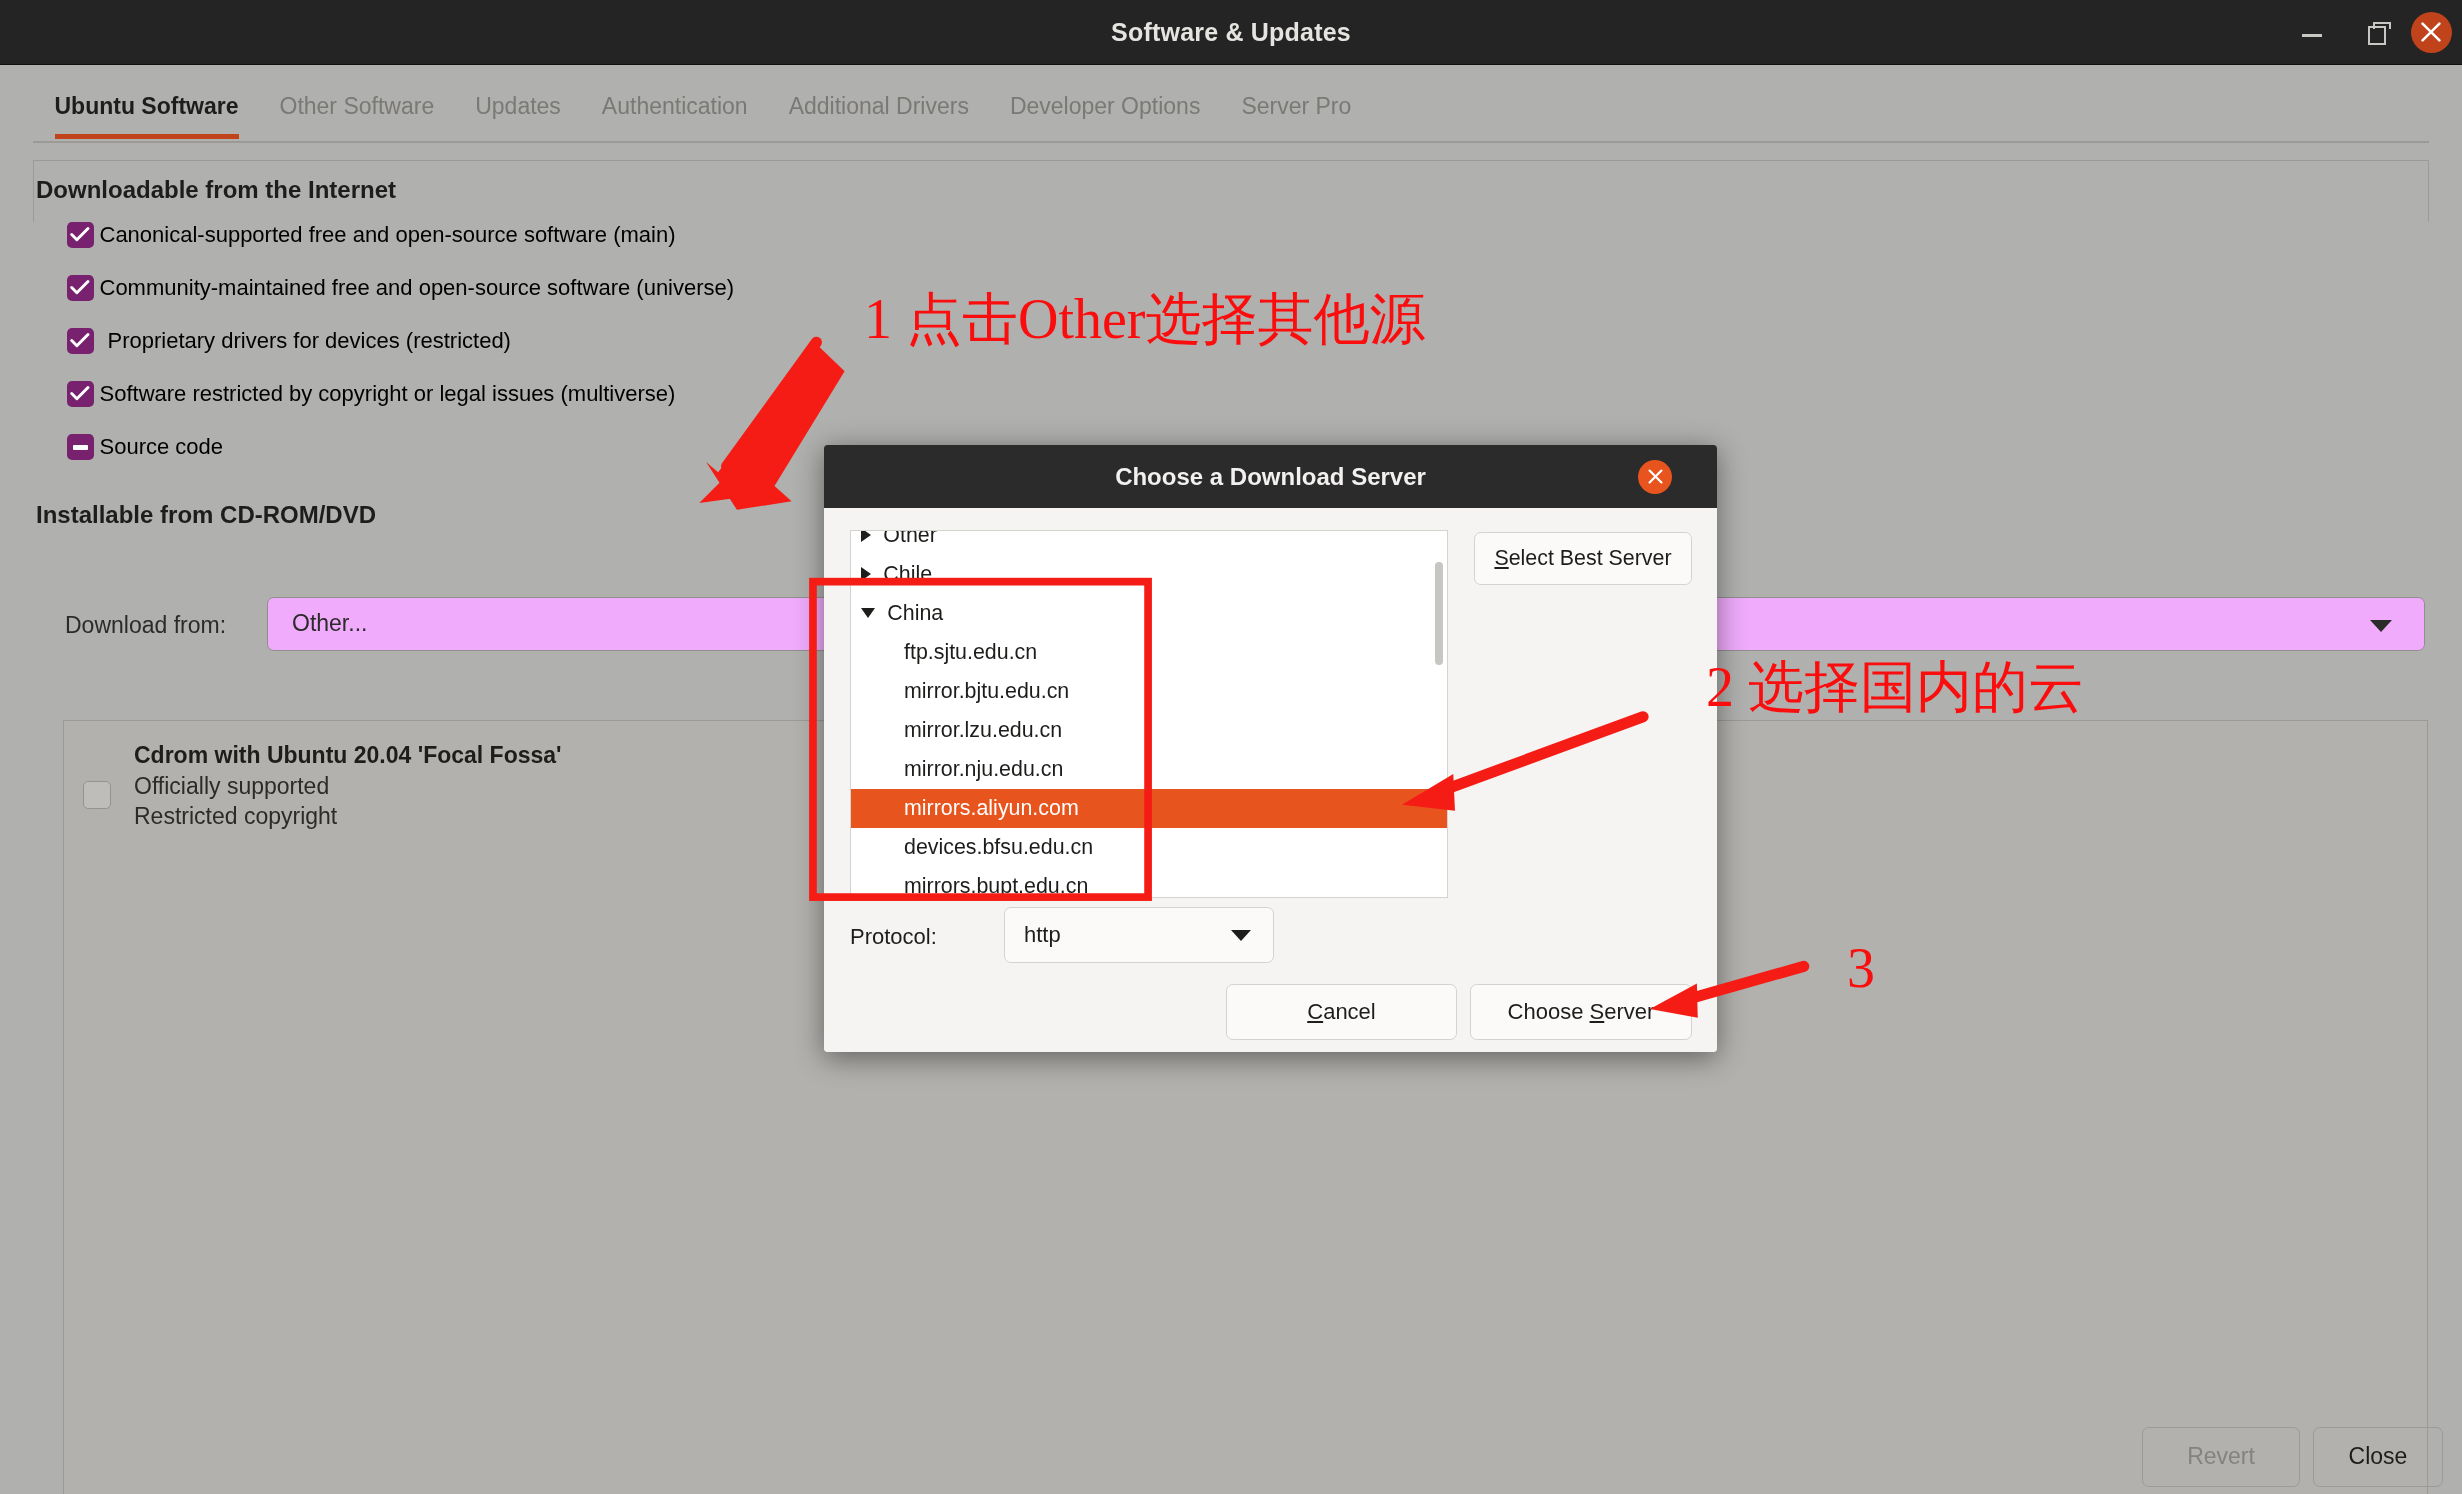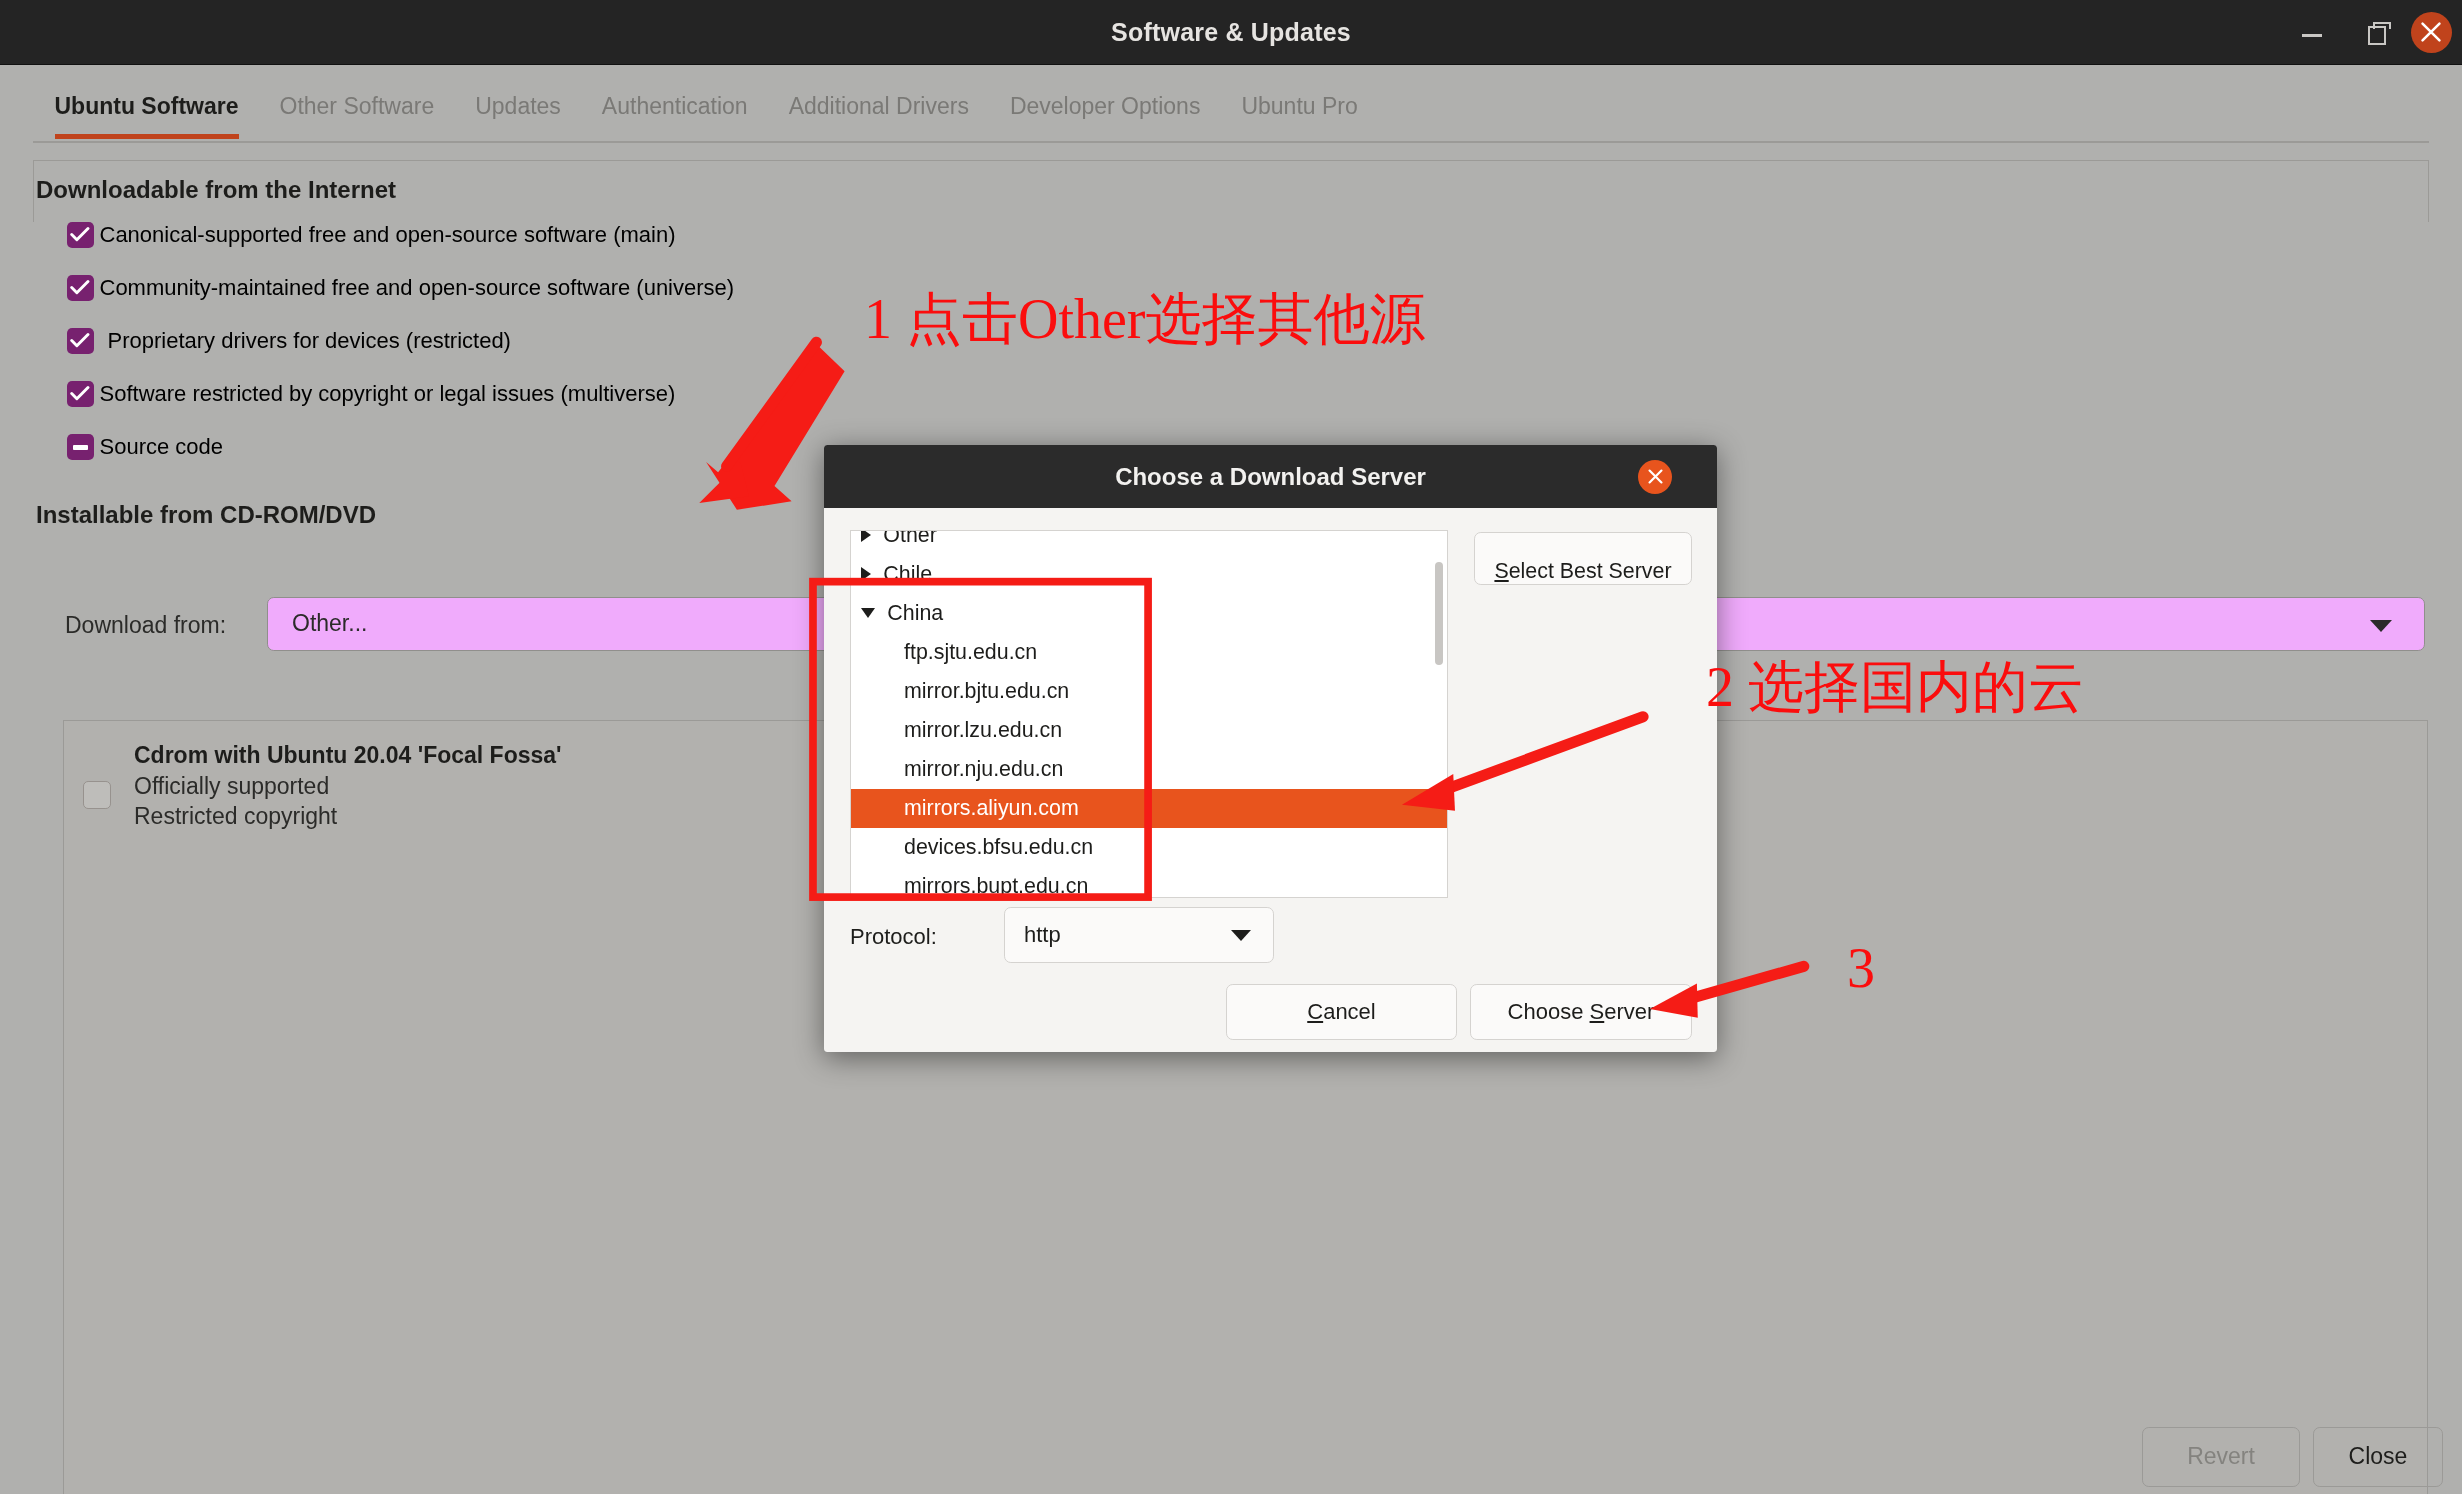--- a/index.html
+++ b/index.html
@@ -196,21 +196,21 @@
     border-top: 10.3px solid #1d1d1b;
   }
   .srv-scrollbar {
     position: absolute; right: 4.3px; top: 31px; width: 7.7px; height: 103px;
     background: #c8c6c3; border-radius: 4.3px;
   }
 
   .best-btn {
     position: absolute; left: 650px; top: 87px; width: 218px; height: 53px;
     background: #fbfaf9; border: 1.7px solid #d5d3d0; border-radius: 6.8px;
-    display: flex; align-items: flex-end; justify-content: center;
+    display: flex; align-items: center; justify-content: center;
     font-size: 21.4px; color: #1d1d1b; cursor: pointer;
   }
   .u { text-decoration: underline; }
 
   .proto-label {
     position: absolute; left: 26px; top: 479px; font-size: 22px; color: #1d1d1b;
   }
   .proto-combo {
     position: absolute; left: 180px; top: 462px; width: 270px; height: 56px;
     background: #fbfaf9; border: 1.7px solid #d5d3d0; border-radius: 6.8px;
@@ -262,21 +262,21 @@
 
   <div class="tabs-wrap">
     <div class="tabbar"></div>
     <div class="tabstrip" id="tabstrip">
         <div class="tab active">Ubuntu Software</div>
         <div class="tab">Other Software</div>
         <div class="tab">Updates</div>
         <div class="tab">Authentication</div>
         <div class="tab">Additional Drivers</div>
         <div class="tab">Developer Options</div>
-        <div class="tab">Ubuntu Pro</div>
+        <div class="tab">Server Pro</div>
       </div>
   </div>
   <div class="tabs-underline"></div>
 
   <div class="pane">
     <div class="section-title" id="dl-title">Downloadable from the Internet</div>
 
     <div id="checkbox-list">
         <div class="cbrow" style="top: 67px;">
           <span class="cbox">

